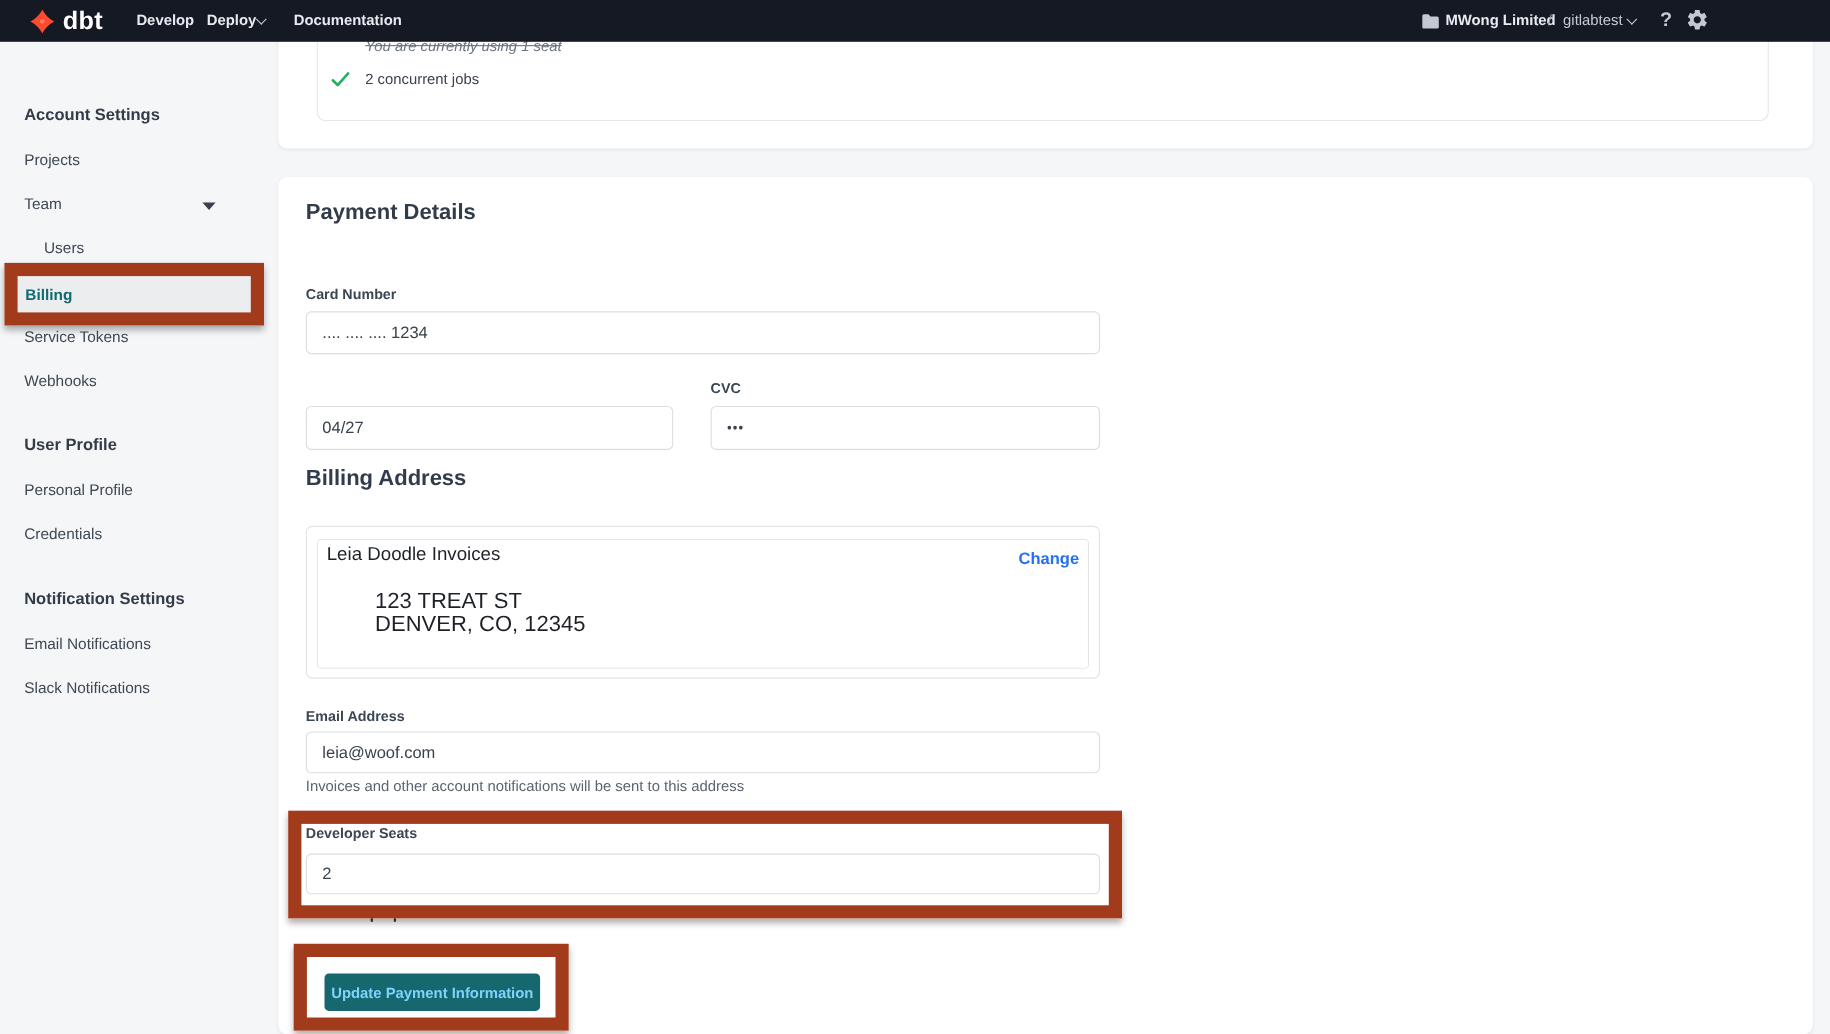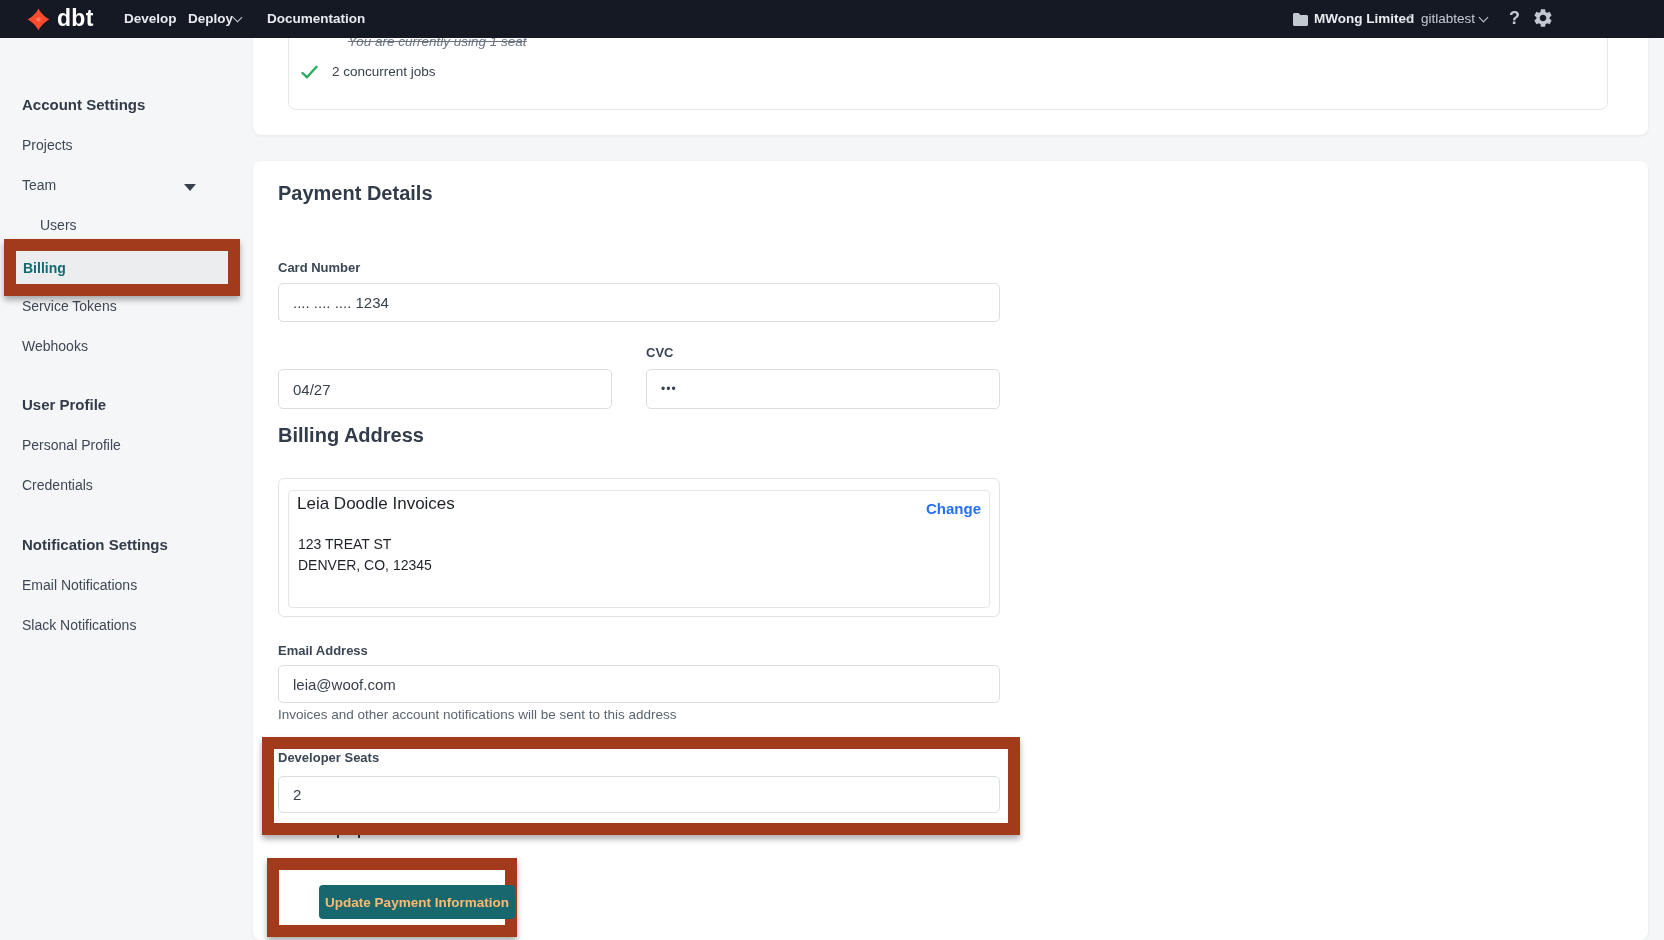--- a/index.html
+++ b/index.html
@@ -42,24 +42,24 @@
   
   .section-title { font-size:20px; font-weight:700; color:#313B49; z-index:3; }
   .subtitle { font-size:14.5px; color:#454F5C; z-index:3; }
   .f-label { font-size:13px; font-weight:700; color:#3A4654; z-index:3; }
   .f-input { position:absolute; border:1px solid #D9DEE3; border-radius:5px; background:#fff; padding:0 14px; font-family:"Liberation Sans","DejaVu Sans",sans-serif; font-size:15px; color:#39414D; outline:none; z-index:3; }
   .helper { font-size:13.5px; color:#5B6470; z-index:3; }
 
   #addr-outer { left:278px; top:478px; width:722px; height:139px; border:1px solid #E0E4E9; border-radius:6px; background:#fff; z-index:3; }
   #addr-inner { left:288px; top:490px; width:702px; height:118px; border:1px solid #E4E7EA; border-radius:4px; background:#fff; z-index:4; }
   .addr-name  { left:297px; top:494px; font-size:17px; color:#1E2228; z-index:5; }
-  .addr-line  { font-size:14px; color:#1E2228; z-index:5; }
+  .addr-line  { font-size:20px; color:#1E2228; z-index:5;margin-left:43px; }
   .change-link { left:926px; top:500px; font-size:15px; font-weight:700; color:#2470F2; cursor:pointer; z-index:5; }
 
-  .submit-btn { position:absolute; left:295px; top:885px; width:196px; height:34px; background:#17686E; color:#fdba74; border:none; border-radius:4px; font-family:"Liberation Sans","DejaVu Sans",sans-serif; font-size:13.5px; font-weight:700; cursor:pointer; z-index:45;margin-left:24px; }
+  .submit-btn { position:absolute; left:295px; top:885px; width:196px; height:34px; background:#17686E; color:#7dd3fc; border:none; border-radius:4px; font-family:"Liberation Sans","DejaVu Sans",sans-serif; font-size:13.5px; font-weight:700; cursor:pointer; z-index:45; }
 
   
   .som-box { position:absolute; border:12px solid #A23A1C; box-shadow:0 4px 6px rgba(0,0,0,.32); z-index:40; pointer-events:none; }
   #ann-billing { left:4px;   top:239px; width:236px; height:57px; }
   #ann-seats   { left:262px; top:737px; width:758px; height:98px; }
   #ann-button  { left:267px; top:858px; width:250px; height:79px; }
 
   .obscured-mark { position:absolute; width:2px; height:5px; background:#3c3c3c; z-index:39; }
 </style>
 </head>
@@ -112,21 +112,21 @@
   <div class="sb sb-heading abs" style="top:396px; left:22px;">User Profile</div>
   <div class="sb sb-item abs" style="top:437px;">Personal Profile</div>
   <div class="sb sb-item abs" style="top:477px;">Credentials</div>
 
   <div class="sb sb-heading abs" style="top:536px; left:22px;">Notification Settings</div>
   <div class="sb sb-item abs" style="top:577px;">Email Notifications</div>
   <div class="sb sb-item abs" style="top:617px;">Slack Notifications</div>
 
   <div class="card" id="top-card"></div>
   <div id="inner-card"></div>
-  <div class="abs struck" style="z-index:3;margin-left:16px;">You are currently using 1 seat</div>
+  <div class="abs struck" style="z-index:3;">You are currently using 1 seat</div>
   <div class="abs check-wrap">
     <svg width="17" height="15" viewBox="0 0 17 15">
         <path d="M1.5 8 L6 12.3 L15.5 1.8" stroke="#27AE60" stroke-width="2.4" fill="none" stroke-linecap="round" stroke-linejoin="round"></path>
       </svg>
   </div>
   <div class="abs concurrent">2 concurrent jobs</div>
 
   <div class="card" id="main-card"></div>
 
   <div class="abs section-title" style="left:278px; top:182px;">Payment Details</div>

